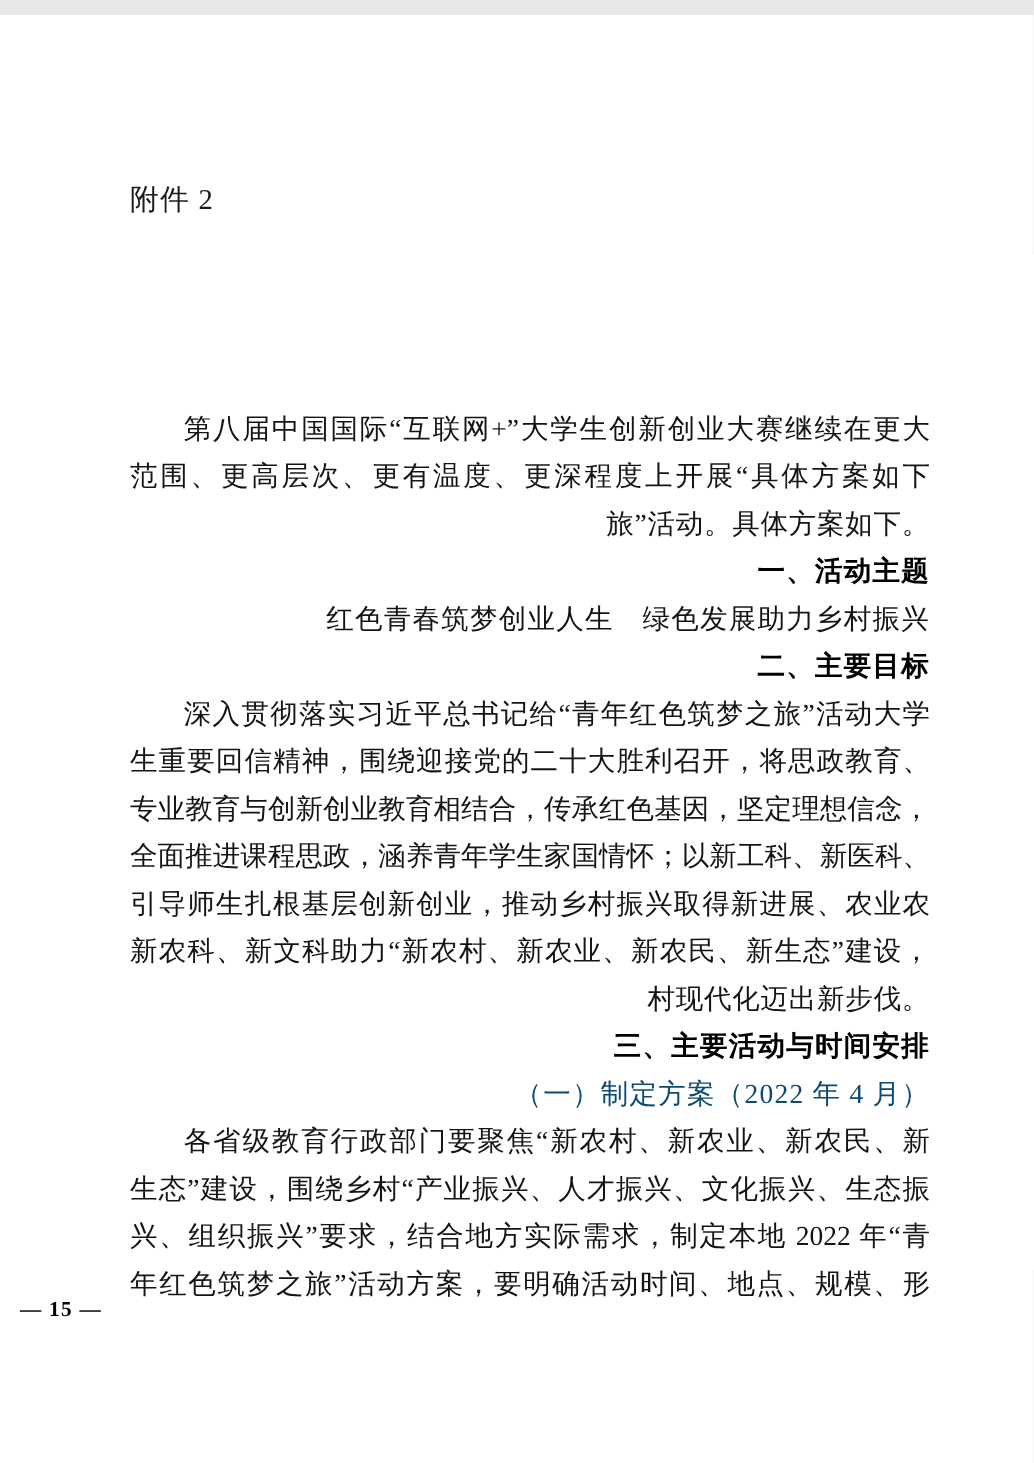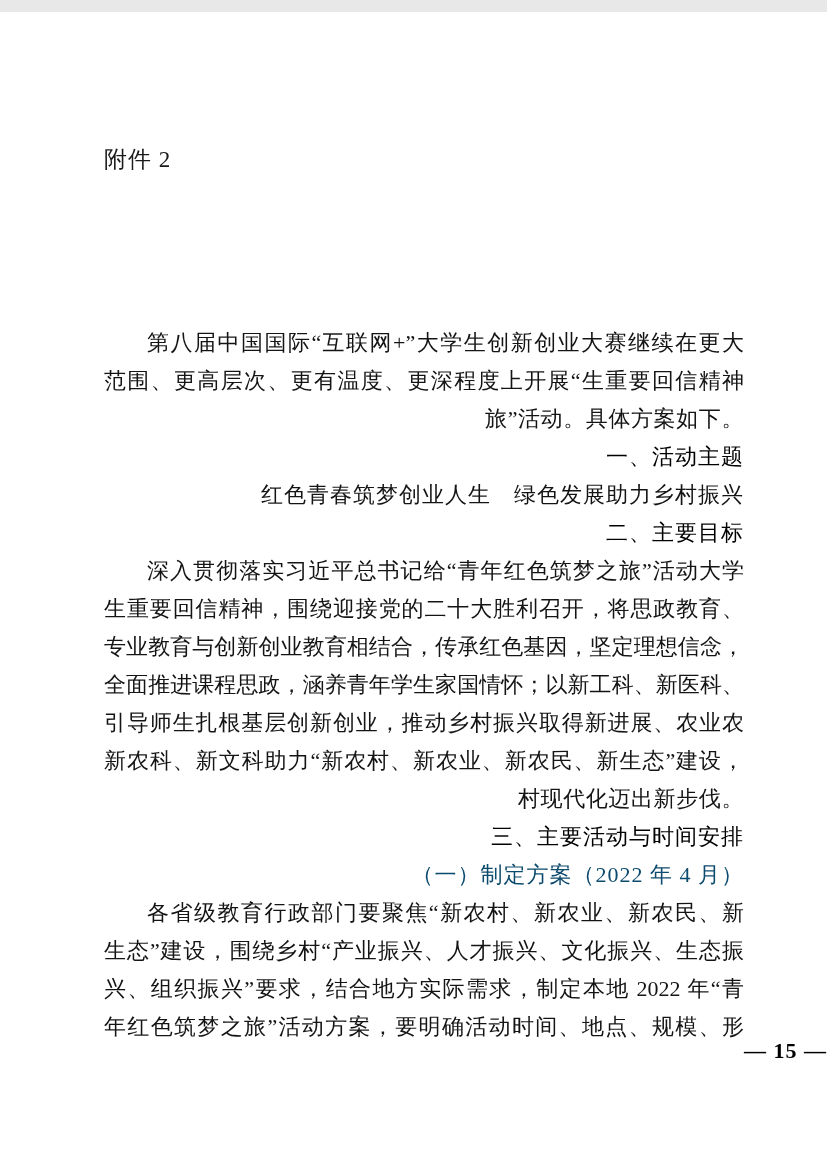--- a/index.html
+++ b/index.html
@@ -50,54 +50,54 @@
     text-align-last: justify;
     text-justify: inter-character;
   }
   .line.end {
     text-align: right;
     letter-spacing: 0.6px;
   }
   .line.indent { text-indent: 43px; }
   .block.heading .line {
     font-family: "Liberation Sans", "DejaVu Sans", sans-serif;
-    font-weight: normal;
+    font-weight: bold;
     color: #000000;
     letter-spacing: 1px;
   }
   .block.subheading .line {
     font-family: "Liberation Serif", "DejaVu Serif", serif;
     color: #0c4a6e;
     letter-spacing: 1px;
   }
   .block.slogan .line { letter-spacing: 1px; }
   .page-footer {
     position: absolute;
     left: 16px;
     right: 0;
     top: 1026px;
-    text-align: right;
-    font-size: 22px;
+    text-align: left;
+    font-size: 17px;
     font-weight: bold;
     color: #000000;
     letter-spacing: 1px;
   }
 </style>
 </head>
 <body>
 
 <div class="page">
 
   <div class="attachment-label">附件 2</div>
 
 
   <div class="content">
       <div class="block paragraph">
         <div class="line fill indent">第八届中国国际“互联网+”大学生创新创业大赛继续在更大</div>
-        <div class="line fill">范围、更高层次、更有温度、更深程度上开展“生重要回信精神</div>
+        <div class="line fill">范围、更高层次、更有温度、更深程度上开展“具体方案如下</div>
         <div class="line end">旅”活动。具体方案如下。</div>
       </div>
       <div class="block heading">
         <div class="line end indent">一、活动主题</div>
       </div>
       <div class="block slogan">
         <div class="line end indent">红色青春筑梦创业人生　绿色发展助力乡村振兴</div>
       </div>
       <div class="block heading">
         <div class="line end indent">二、主要目标</div>

